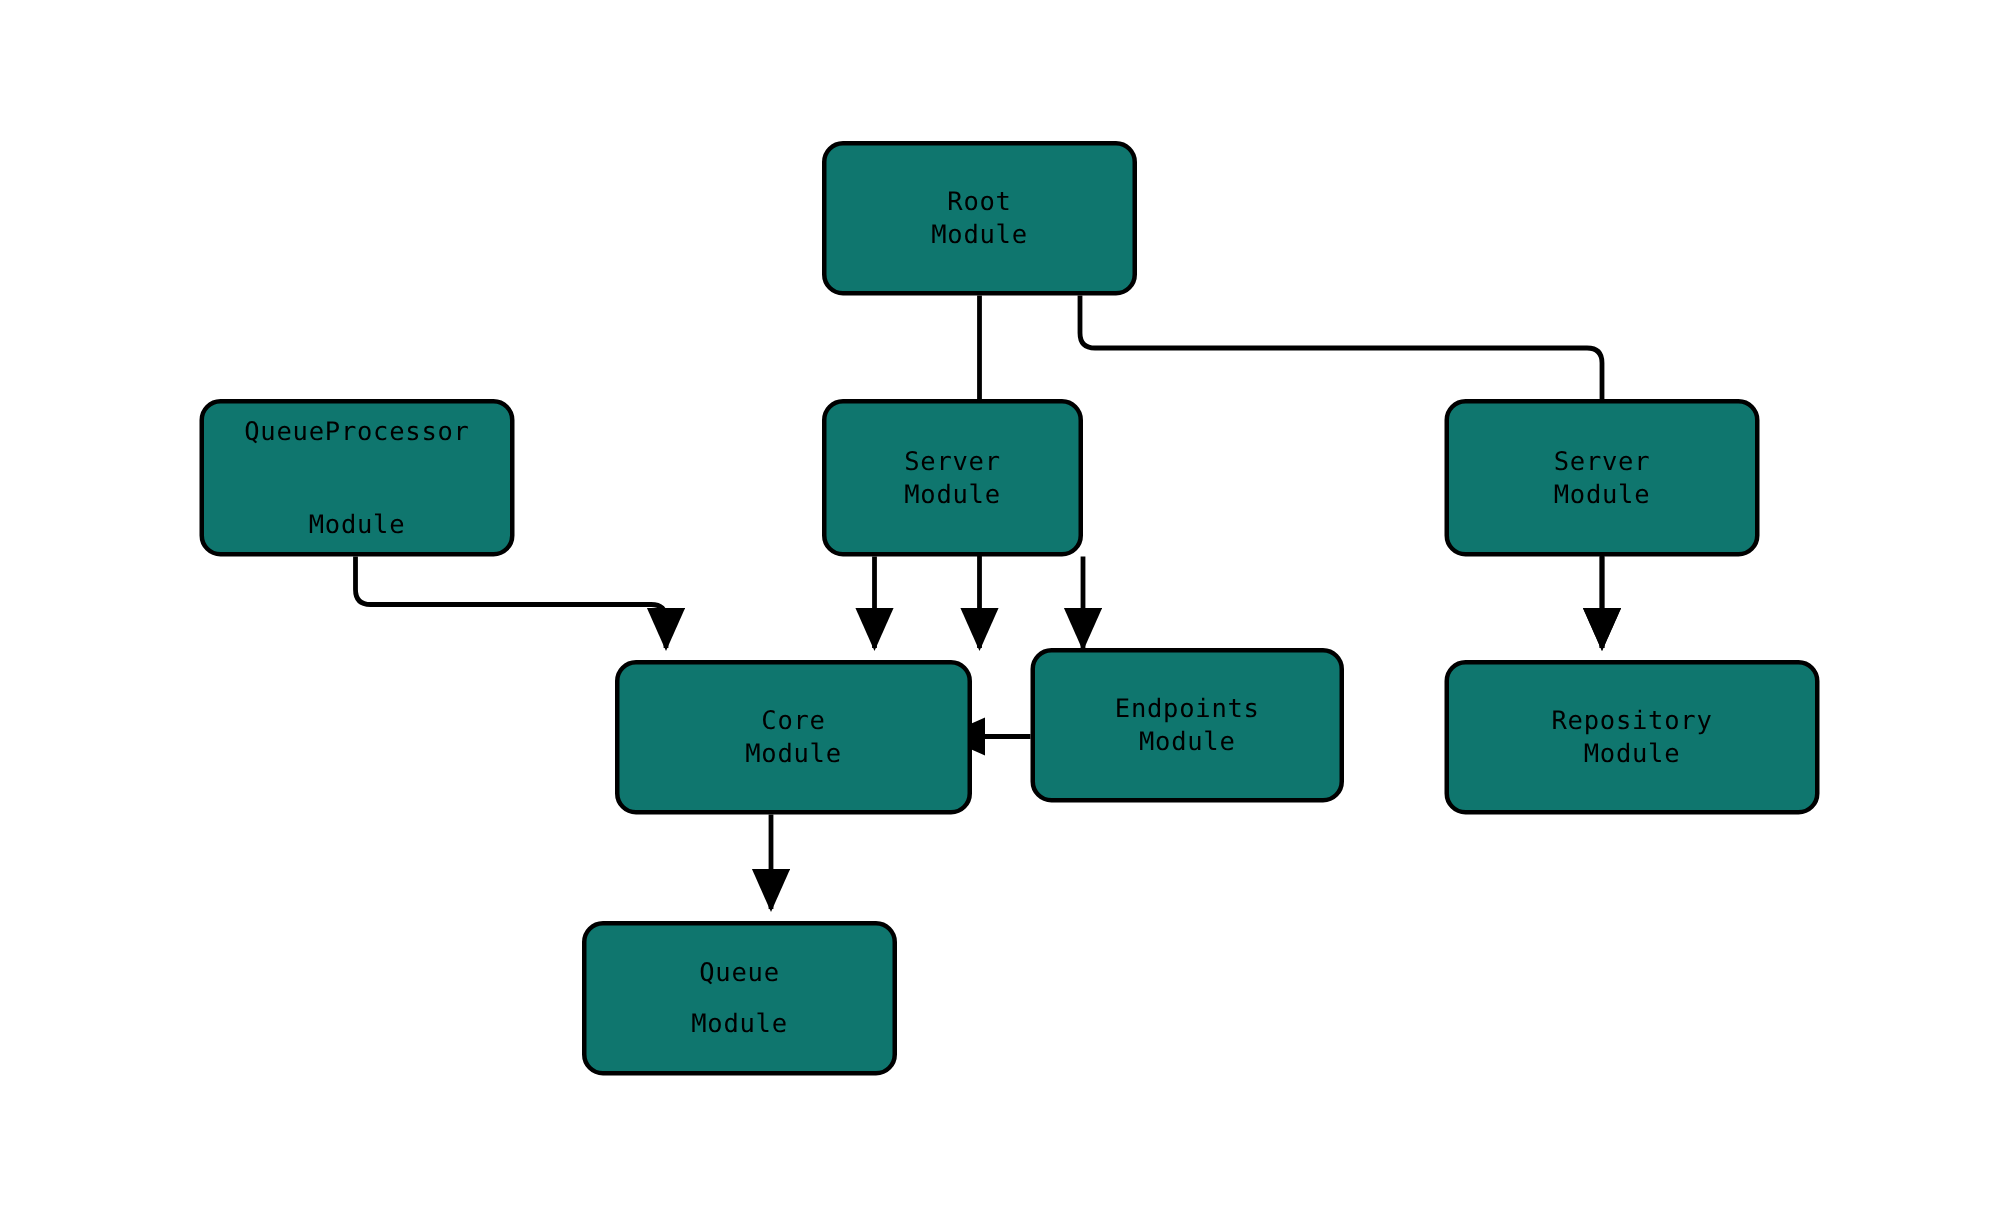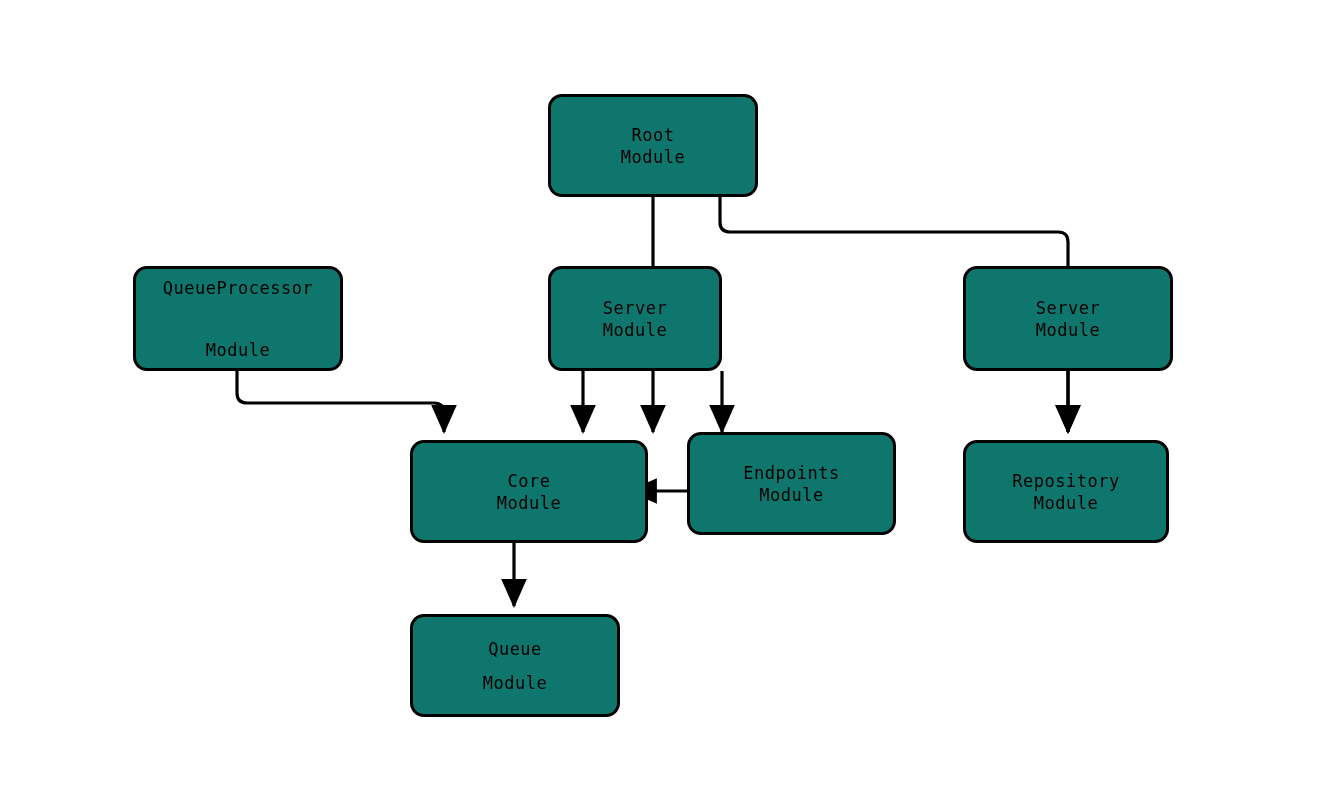--- a/index.html
+++ b/index.html
@@ -96,23 +96,23 @@
   <div class="node" style="left:410px; top:440px; width:238px; height:103px;">
     <div class="node-line">Core</div>
     <div class="node-line">Module</div>
   </div>
 
   <div class="node" style="left:687px; top:432px; width:209px; height:103px;">
     <div class="node-line">Endpoints</div>
     <div class="node-line">Module</div>
   </div>
 
-  <div class="node" style="left:963px; top:440px; width:206px; height:103px;">
+  <div class="node" style="left:963px; top:440px; width:250px; height:103px;">
     <div class="node-line">Repository</div>
     <div class="node-line">Module</div>
   </div>
 
-  <div class="node" style="left:410px; top:614px; width:210px; height:103px;gap:12px;">
+  <div class="node" style="left:388px; top:614px; width:210px; height:103px;gap:12px;">
     <div class="node-line">Queue</div>
     <div class="node-line">Module</div>
   </div>
 
 </div>
 
 </body></html>

